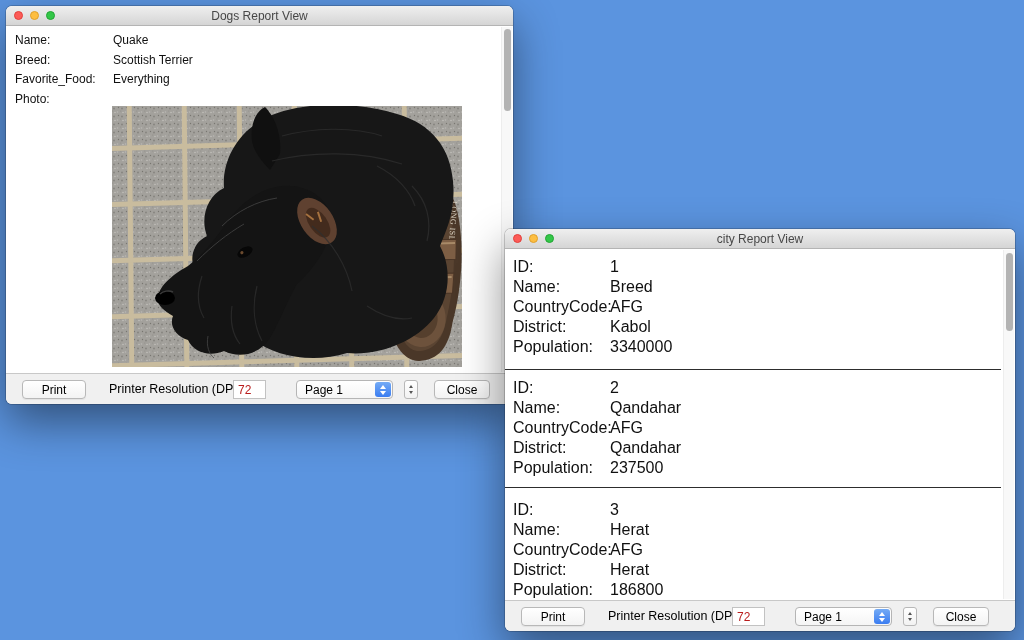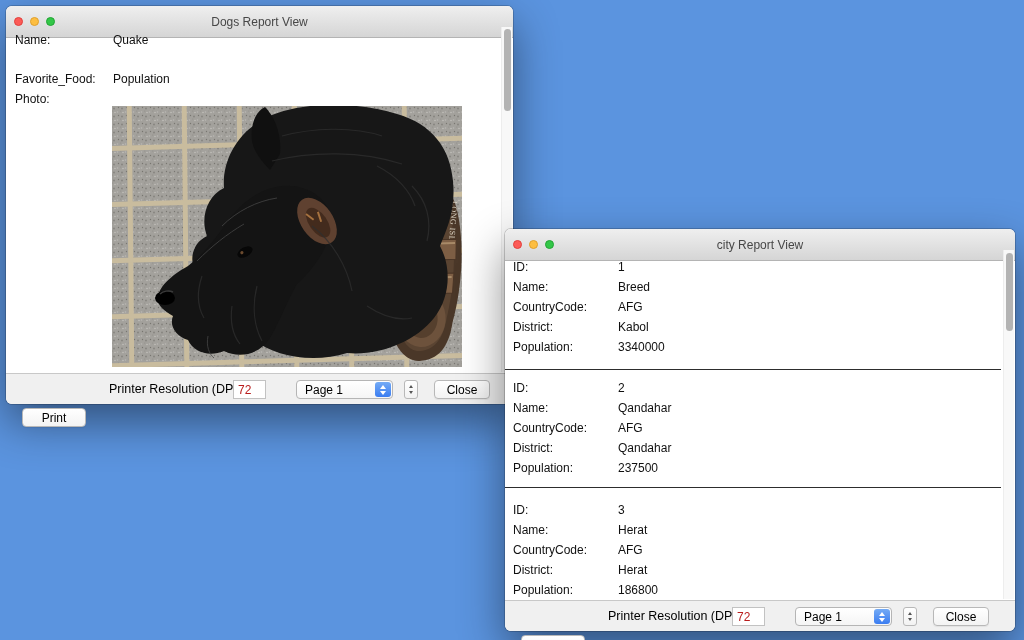--- a/index.html
+++ b/index.html
@@ -4,53 +4,53 @@
 <style>
   * { margin:0; padding:0; box-sizing:border-box; }
   html,body { width:1024px; height:640px; overflow:hidden; }
   body { font-family:"Liberation Sans", sans-serif; background:#5b94df; position:relative; }
 
   .window { position:absolute; background:#fff; border-radius:6px;
             box-shadow:0 0 0 1px rgba(0,0,0,.18), 0 18px 45px rgba(0,0,0,.45); }
   #dogs-window { left:6px; top:6px; width:507px; height:398px; z-index:1; }
   #city-window { left:505px; top:229px; width:510px; height:402px; z-index:2; }
 
-  .titlebar { position:absolute; top:0; left:0; right:0; height:32px;
+  .titlebar { position:absolute; top:0; left:0; right:0; height:20px;
               background:linear-gradient(#efefef,#d5d5d5); border-bottom:1px solid #b4b4b4;
               border-radius:6px 6px 0 0; display:flex; align-items:center; justify-content:center; }
   .title { font-size:12px; color:#474747; }
   .lights { position:absolute; left:8px; top:0; bottom:0; display:flex; align-items:center; gap:7px; }
   .light { width:9px; height:9px; border-radius:50%; }
   .light.red    { background:#fc5b57; border:1px solid #e2403c; }
   .light.yellow { background:#fdbe41; border:1px solid #e0a02c; }
   .light.green  { background:#33c748; border:1px solid #23a534; }
 
   .frow { position:absolute; display:flex; align-items:center; height:20px; font-size:12px; color:#101010; }
   #dogs-window .frow { left:9px; }  #dogs-window .frow .lbl { width:98px; }
-  #city-window .crow { display:flex; align-items:center; height:20px; font-size:12px; color:#101010;gap:8px; }
+  #city-window .crow { display:flex; align-items:center; height:20px; font-size:16px; color:#101010; }
   #city-window .record { position:absolute; left:8px; right:20px; }
   #city-window .crow .lbl { width:97px; }
 
   .record-sep { position:absolute; left:0; width:496px; height:1px; background:#2d2d2d; }
 
   .photo { position:absolute; left:106px; top:100px; width:350px; height:261px; display:block; }
 
   .scrollbar { position:absolute; top:21px; right:1px; bottom:32px; width:11px;
                background:#f8f8f8; border-left:1px solid #ededed; }
   .thumb { position:absolute; left:2px; width:7px; background:#b3b3b3; border-radius:3.5px; }
   #dogs-window .thumb { top:2px; height:82px; }
   #city-window .thumb { top:3px; height:78px; }
 
   .toolbar { position:absolute; left:0; right:0; bottom:0; height:31px; background:#f0f0f0;
              border-top:1px solid #c8c8c8; border-radius:0 0 6px 6px; }
   .btn { position:absolute; top:6px; height:19px; background:linear-gradient(#ffffff,#f3f3f3);
          border:1px solid #b8b8b8; border-radius:4px; font-size:12px; color:#000;
          display:flex; align-items:center; justify-content:center;
          font-family:inherit; box-shadow:0 1px 1px rgba(0,0,0,.06); cursor:default; }
-  .print-btn { left:16px; width:64px;margin-top:28px; }
+  .print-btn { left:16px; width:64px; }
   .close-btn { left:428px; width:56px; }
   .tb-label { position:absolute; left:103px; top:0; height:100%; display:flex; align-items:center;
               font-size:12.5px; color:#000; }
   .dpi-input { position:absolute; left:227px; top:6px; width:33px; height:19px;
                border:1px solid #c2c2c2; background:#fff; font-size:12px; font-family:inherit;
                padding-left:4px; color:#b91c1c; }
   .popup { position:absolute; left:290px; top:6px; width:97px; height:19px;
            background:linear-gradient(#ffffff,#f5f5f5); border:1px solid #b5b5b5; border-radius:4px;text-decoration:underline; }
   .popup-text { position:absolute; left:8px; top:0; height:100%; display:flex; align-items:center; font-size:12px; color:#000; }
   .popup-cap { position:absolute; top:1px; right:1px; bottom:1px; width:16px; border-radius:3px;
@@ -76,23 +76,27 @@
       <span class="light yellow"></span>
       <span class="light green"></span>
     </div>
     <span class="title">Dogs Report View</span>
   </div>
 
   <div class="frow" style="top:24px">
     <span class="lbl">Name:</span>
     <span class="val">Quake</span>
   </div>
+  <div class="frow" style="top:44px">
+    <span class="lbl">Breed:</span>
+    <span class="val">Scottish Terrier</span>
+  </div>
   <div class="frow" style="top:63px">
     <span class="lbl">Favorite_Food:</span>
-    <span class="val">Population</span>
+    <span class="val">Everything</span>
   </div>
   <div class="frow" style="top:83px">
     <span class="lbl">Photo:</span>
     <span class="val"></span>
   </div>
 
   <svg class="photo" viewBox="0 0 350 261" preserveAspectRatio="none">
     <defs>
       <pattern id="speck" width="8" height="8" patternUnits="userSpaceOnUse">
         <rect width="8" height="8" fill="#a3a19c"></rect>

